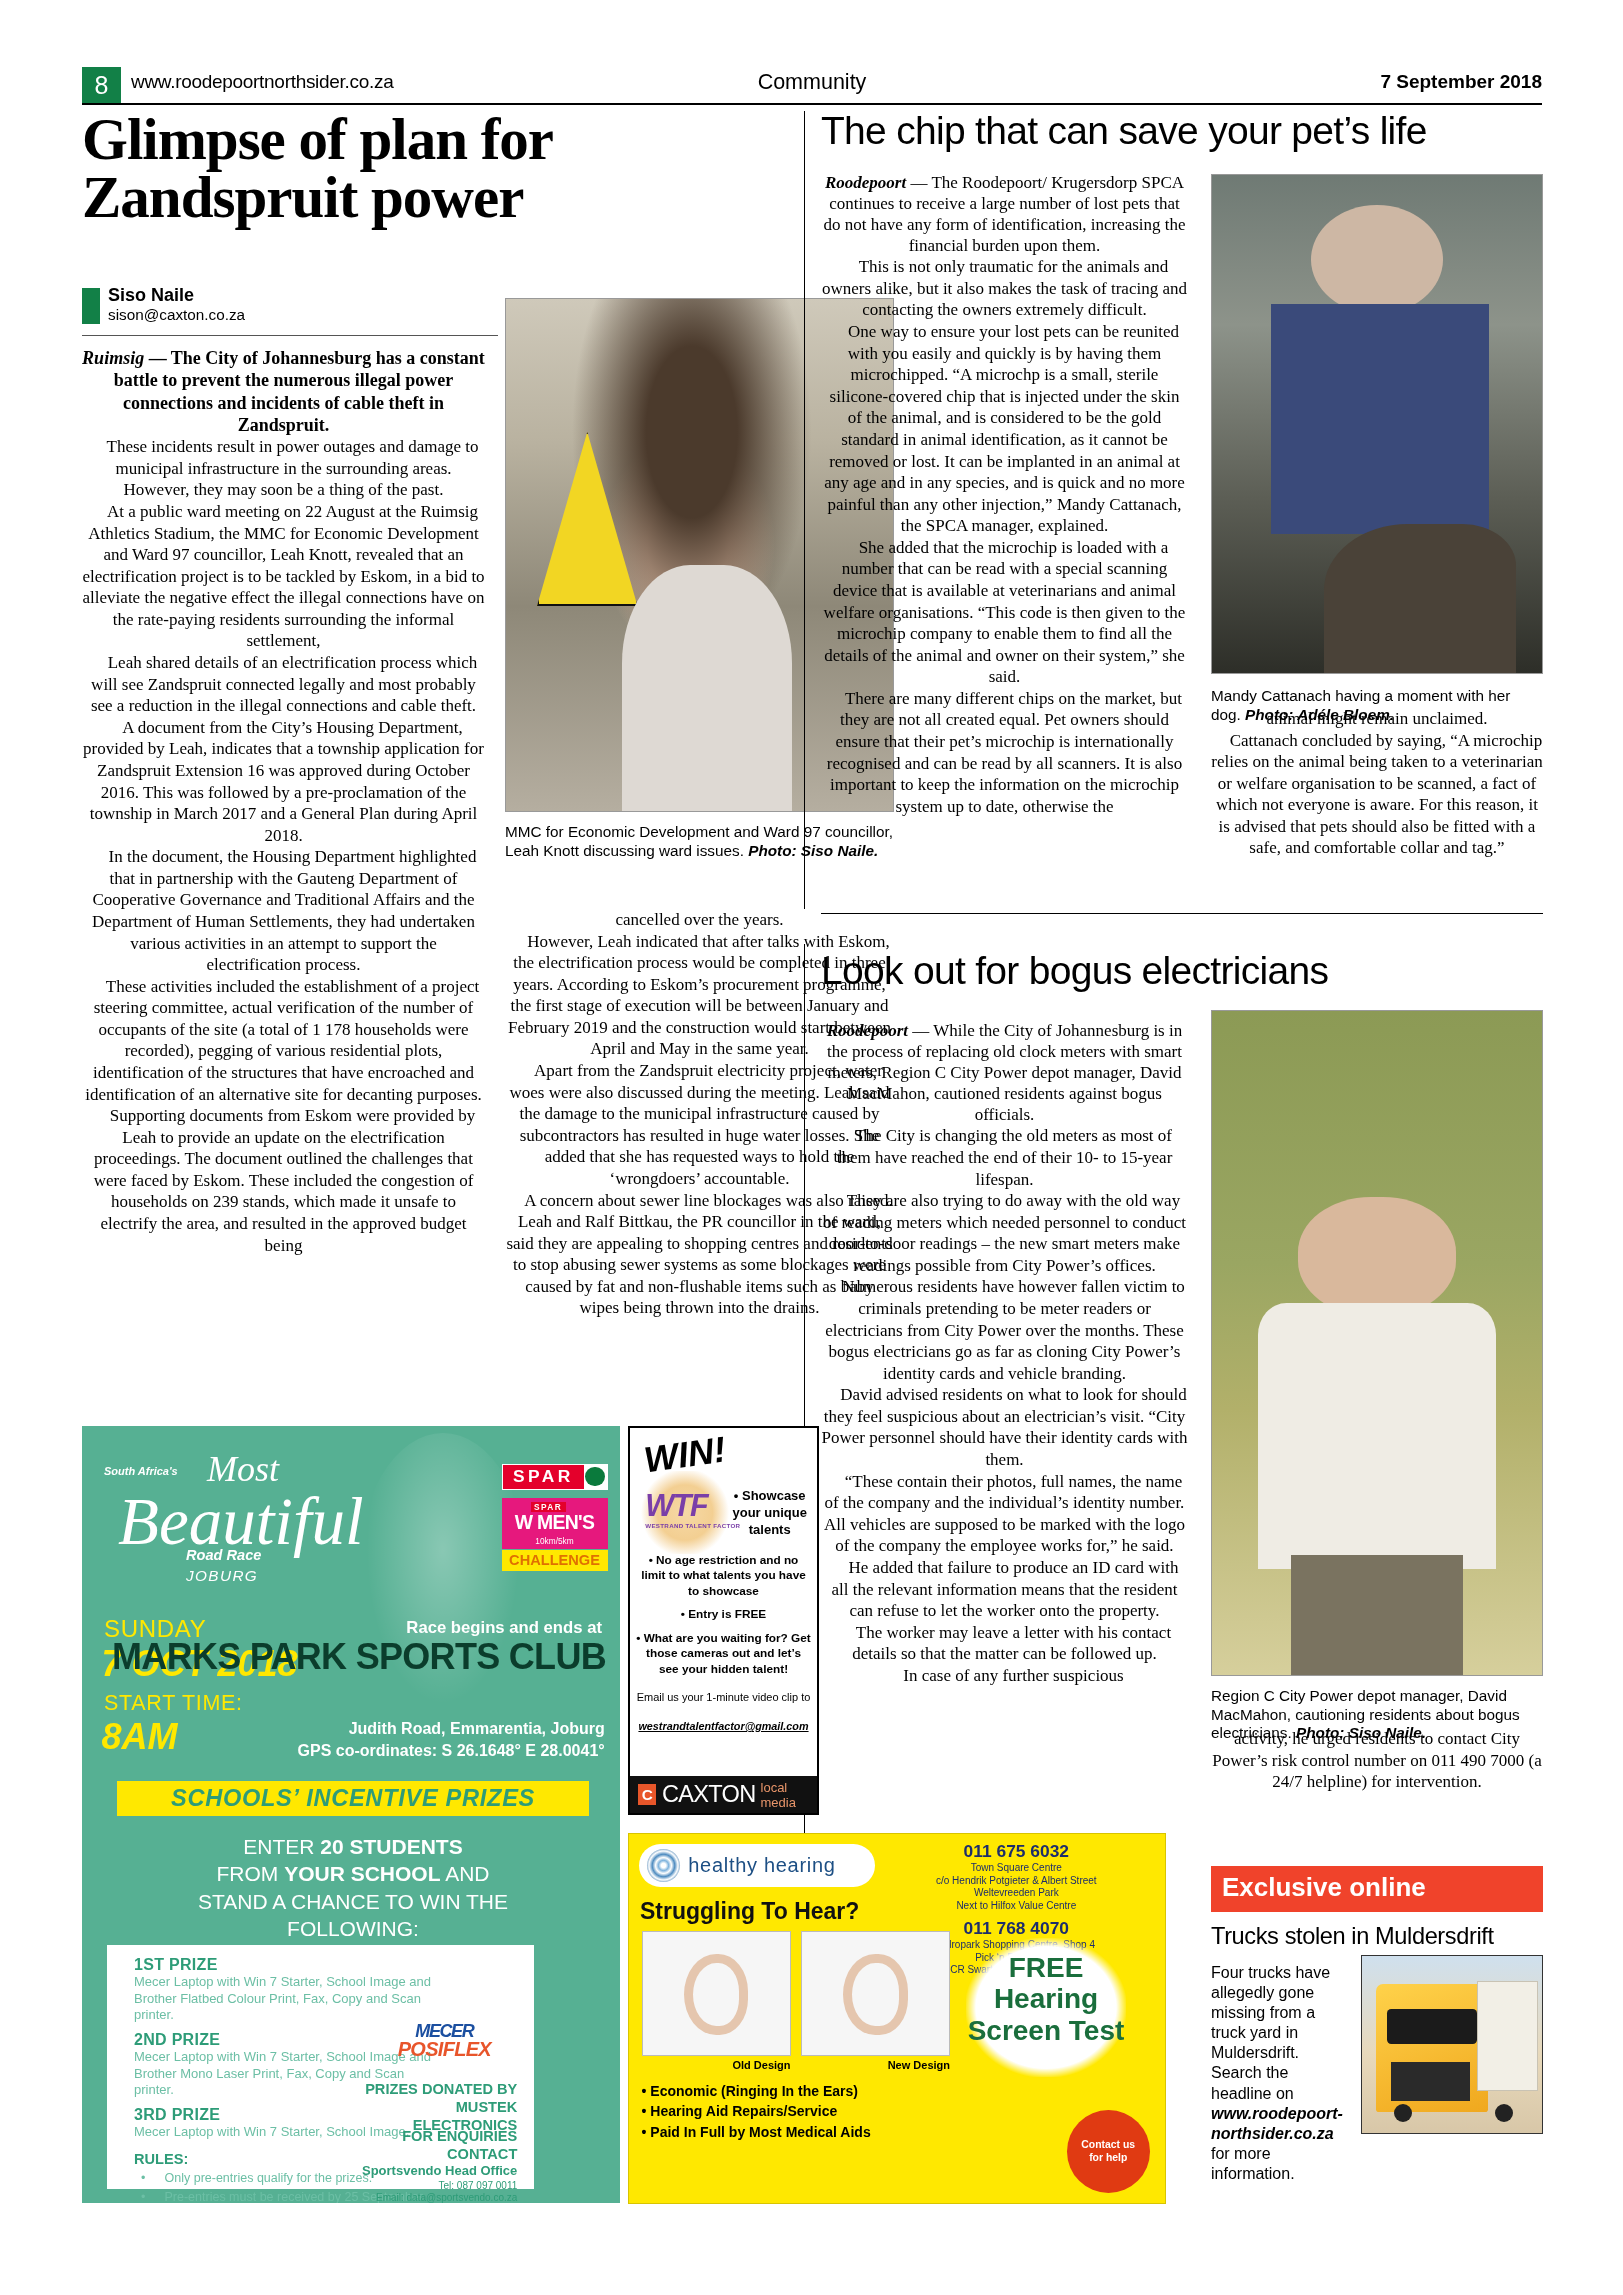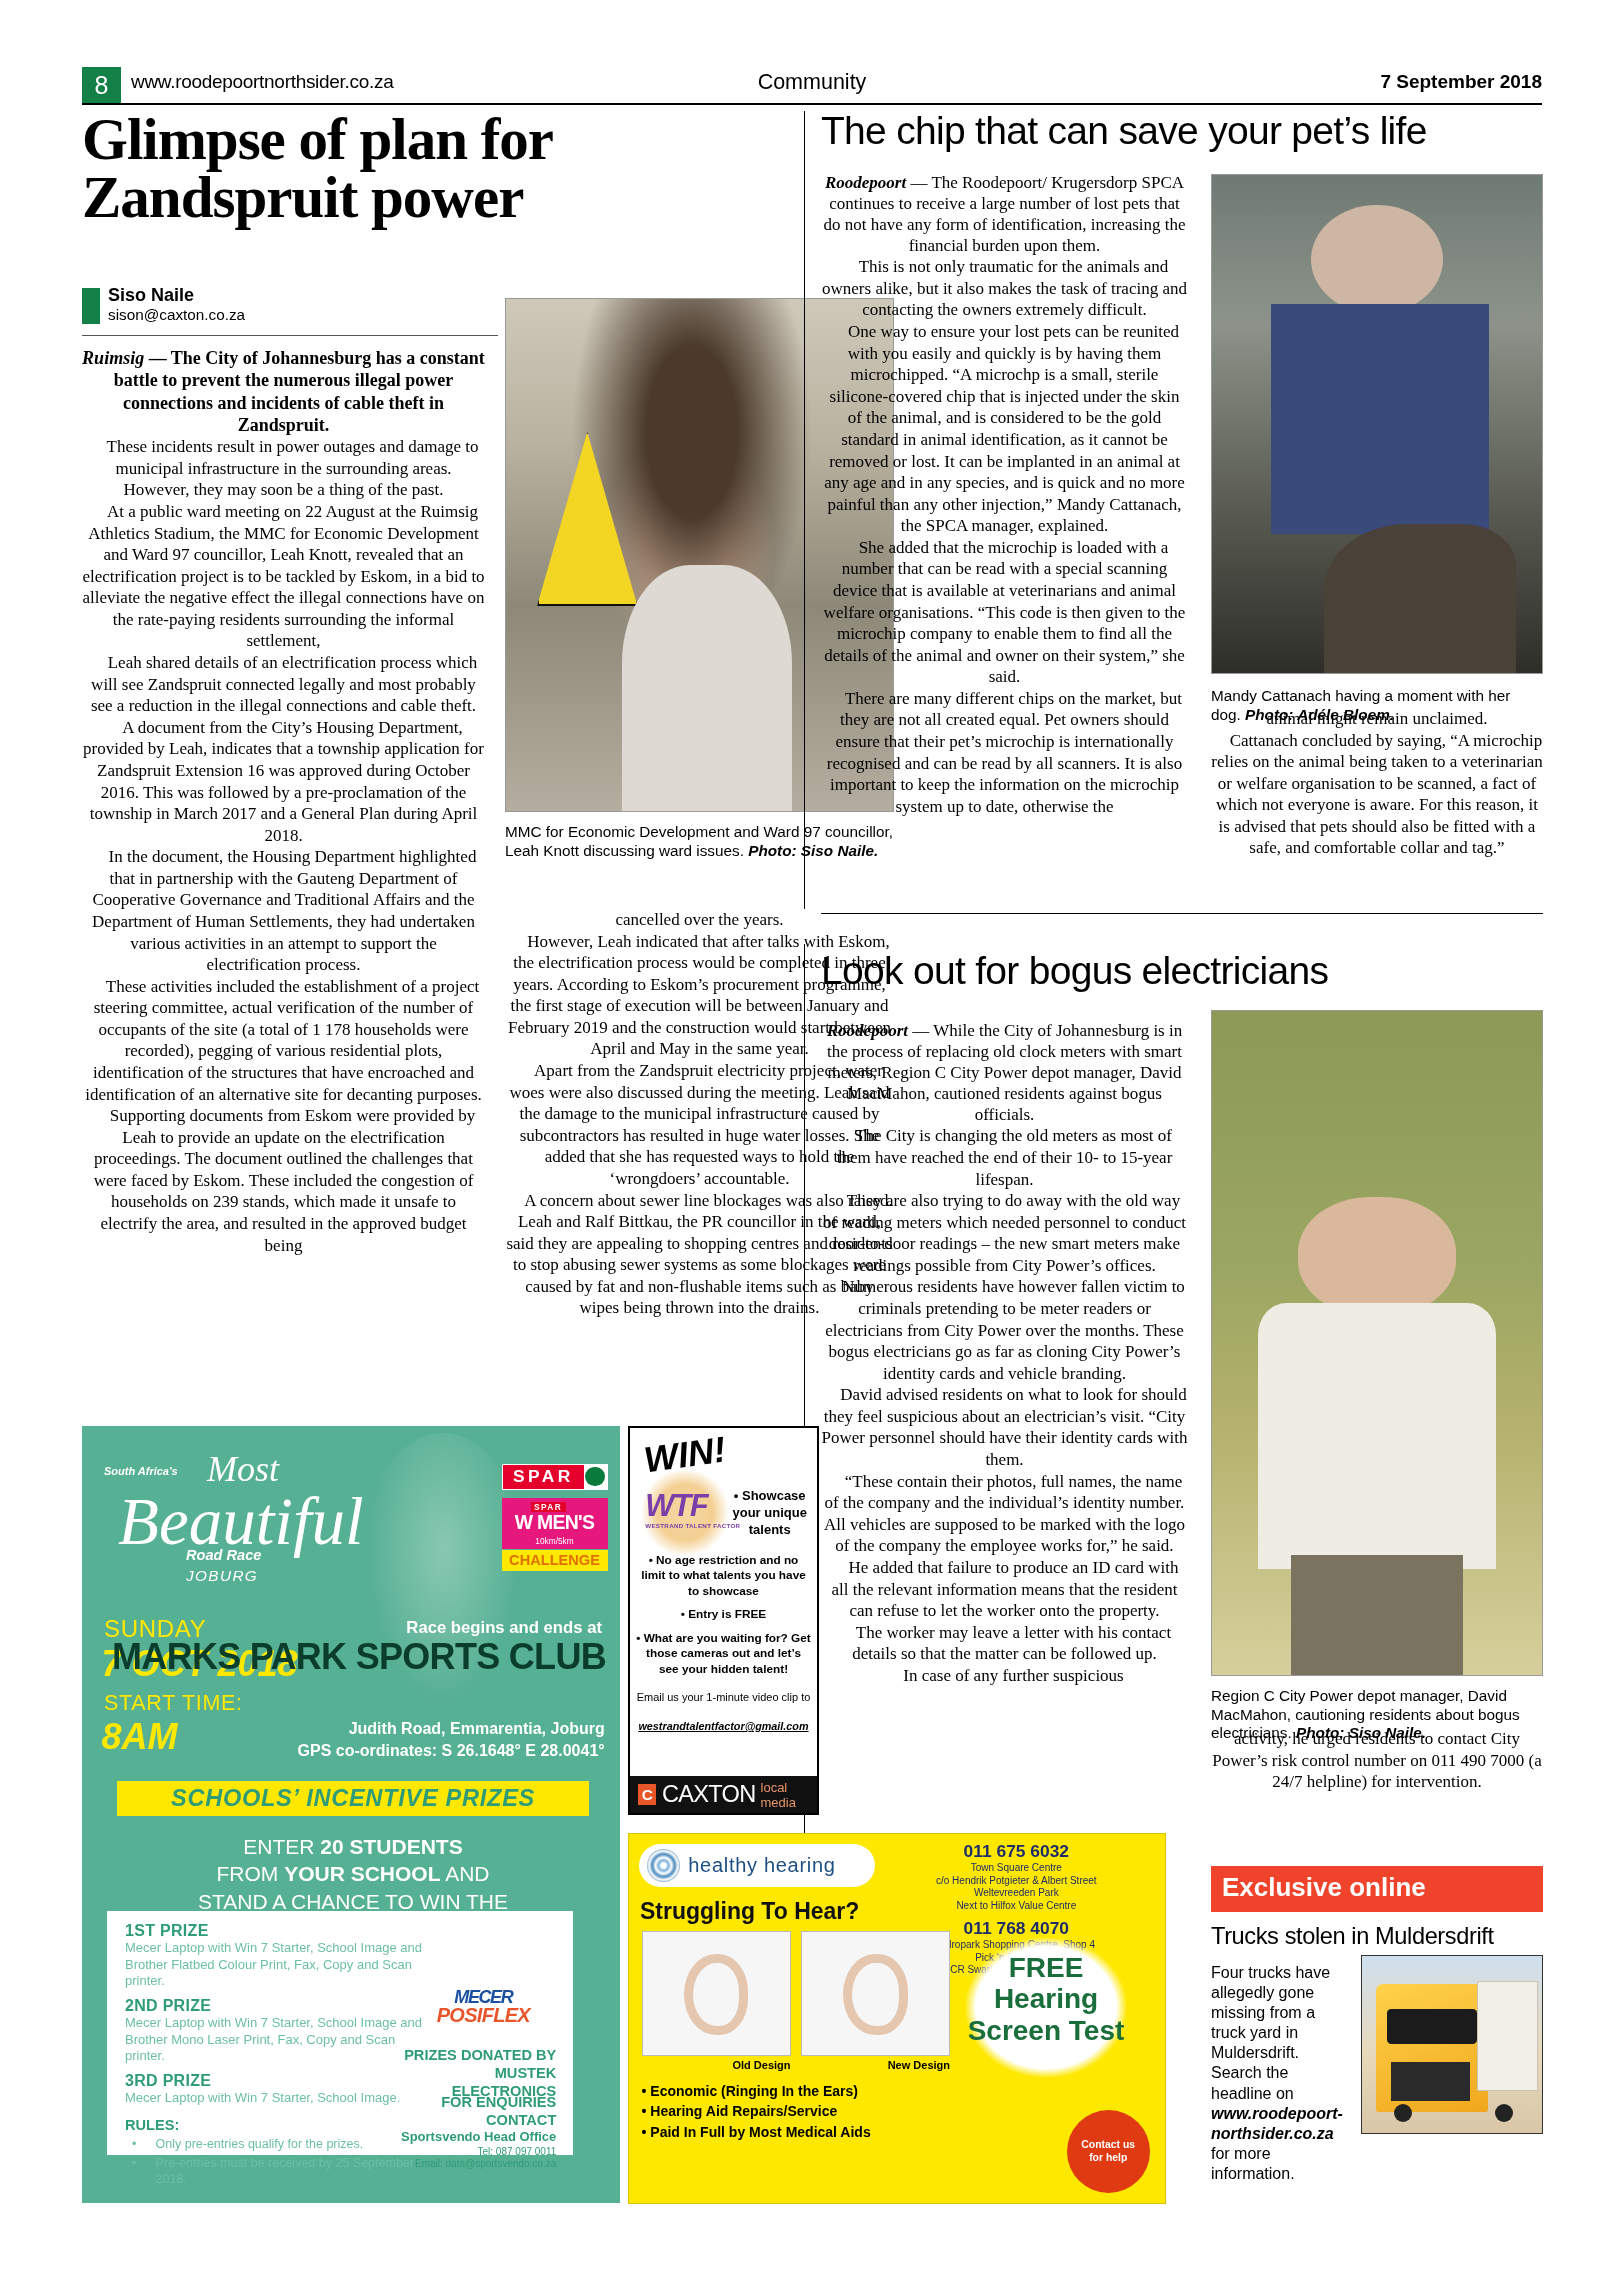--- a/index.html
+++ b/index.html
@@ -162,22 +162,22 @@
     color:#2e9c78; font-weight:bold; font-size:23.6px; letter-spacing:0.7px;
     display:flex; align-items:center; justify-content:center; font-style:italic;
   }
   .enter-block {
     position:absolute; left:39px; top:407px; width:464px; text-align:center;
     font-size:21px; line-height:1.3; color:#fff;
   }
   .enter-block b { font-weight:bold; }
 
   .prize-card {
-    position:absolute; left:25px; top:485px; width:466px; height:244px; background:#fff; color:#3aa281;
-    padding:11px 18px; font-size:13px;
+    position:absolute; left:25px; top:519px; width:427px; height:244px; background:#fff; color:#3aa281;
+    padding:11px 27px; font-size:13px;
   }
   .prize-h { font-weight:bold; font-size:16px; color:#2e9c78; margin-top:7px; letter-spacing:0.3px;}
   .prize-h:first-child { margin-top:0; }
   .prize-t { line-height:1.28; color:#6cbfa5; max-width:305px;}
   .rules-h { font-weight:bold; font-size:14.6px; color:#2e9c78; margin-top:11px; }
   .rules-list { margin:2.8px 0 0 0; padding-left:0; list-style:none; max-width:298px; }
   .rules-list li { position:relative; padding-left:30.5px; line-height:1.3; color:#6cbfa5; font-size:12.5px; margin-bottom:2.1px; }
   .rules-list li:before { content:"•"; position:absolute; left:7px; top:0; }
   .mecer { position:absolute; right:16.7px; top:76px; width:146px; text-align:center; }
   .mecer-m { font-weight:bold; font-style:italic; font-size:18px; color:#1b4fa0; letter-spacing:-1.4px; }

